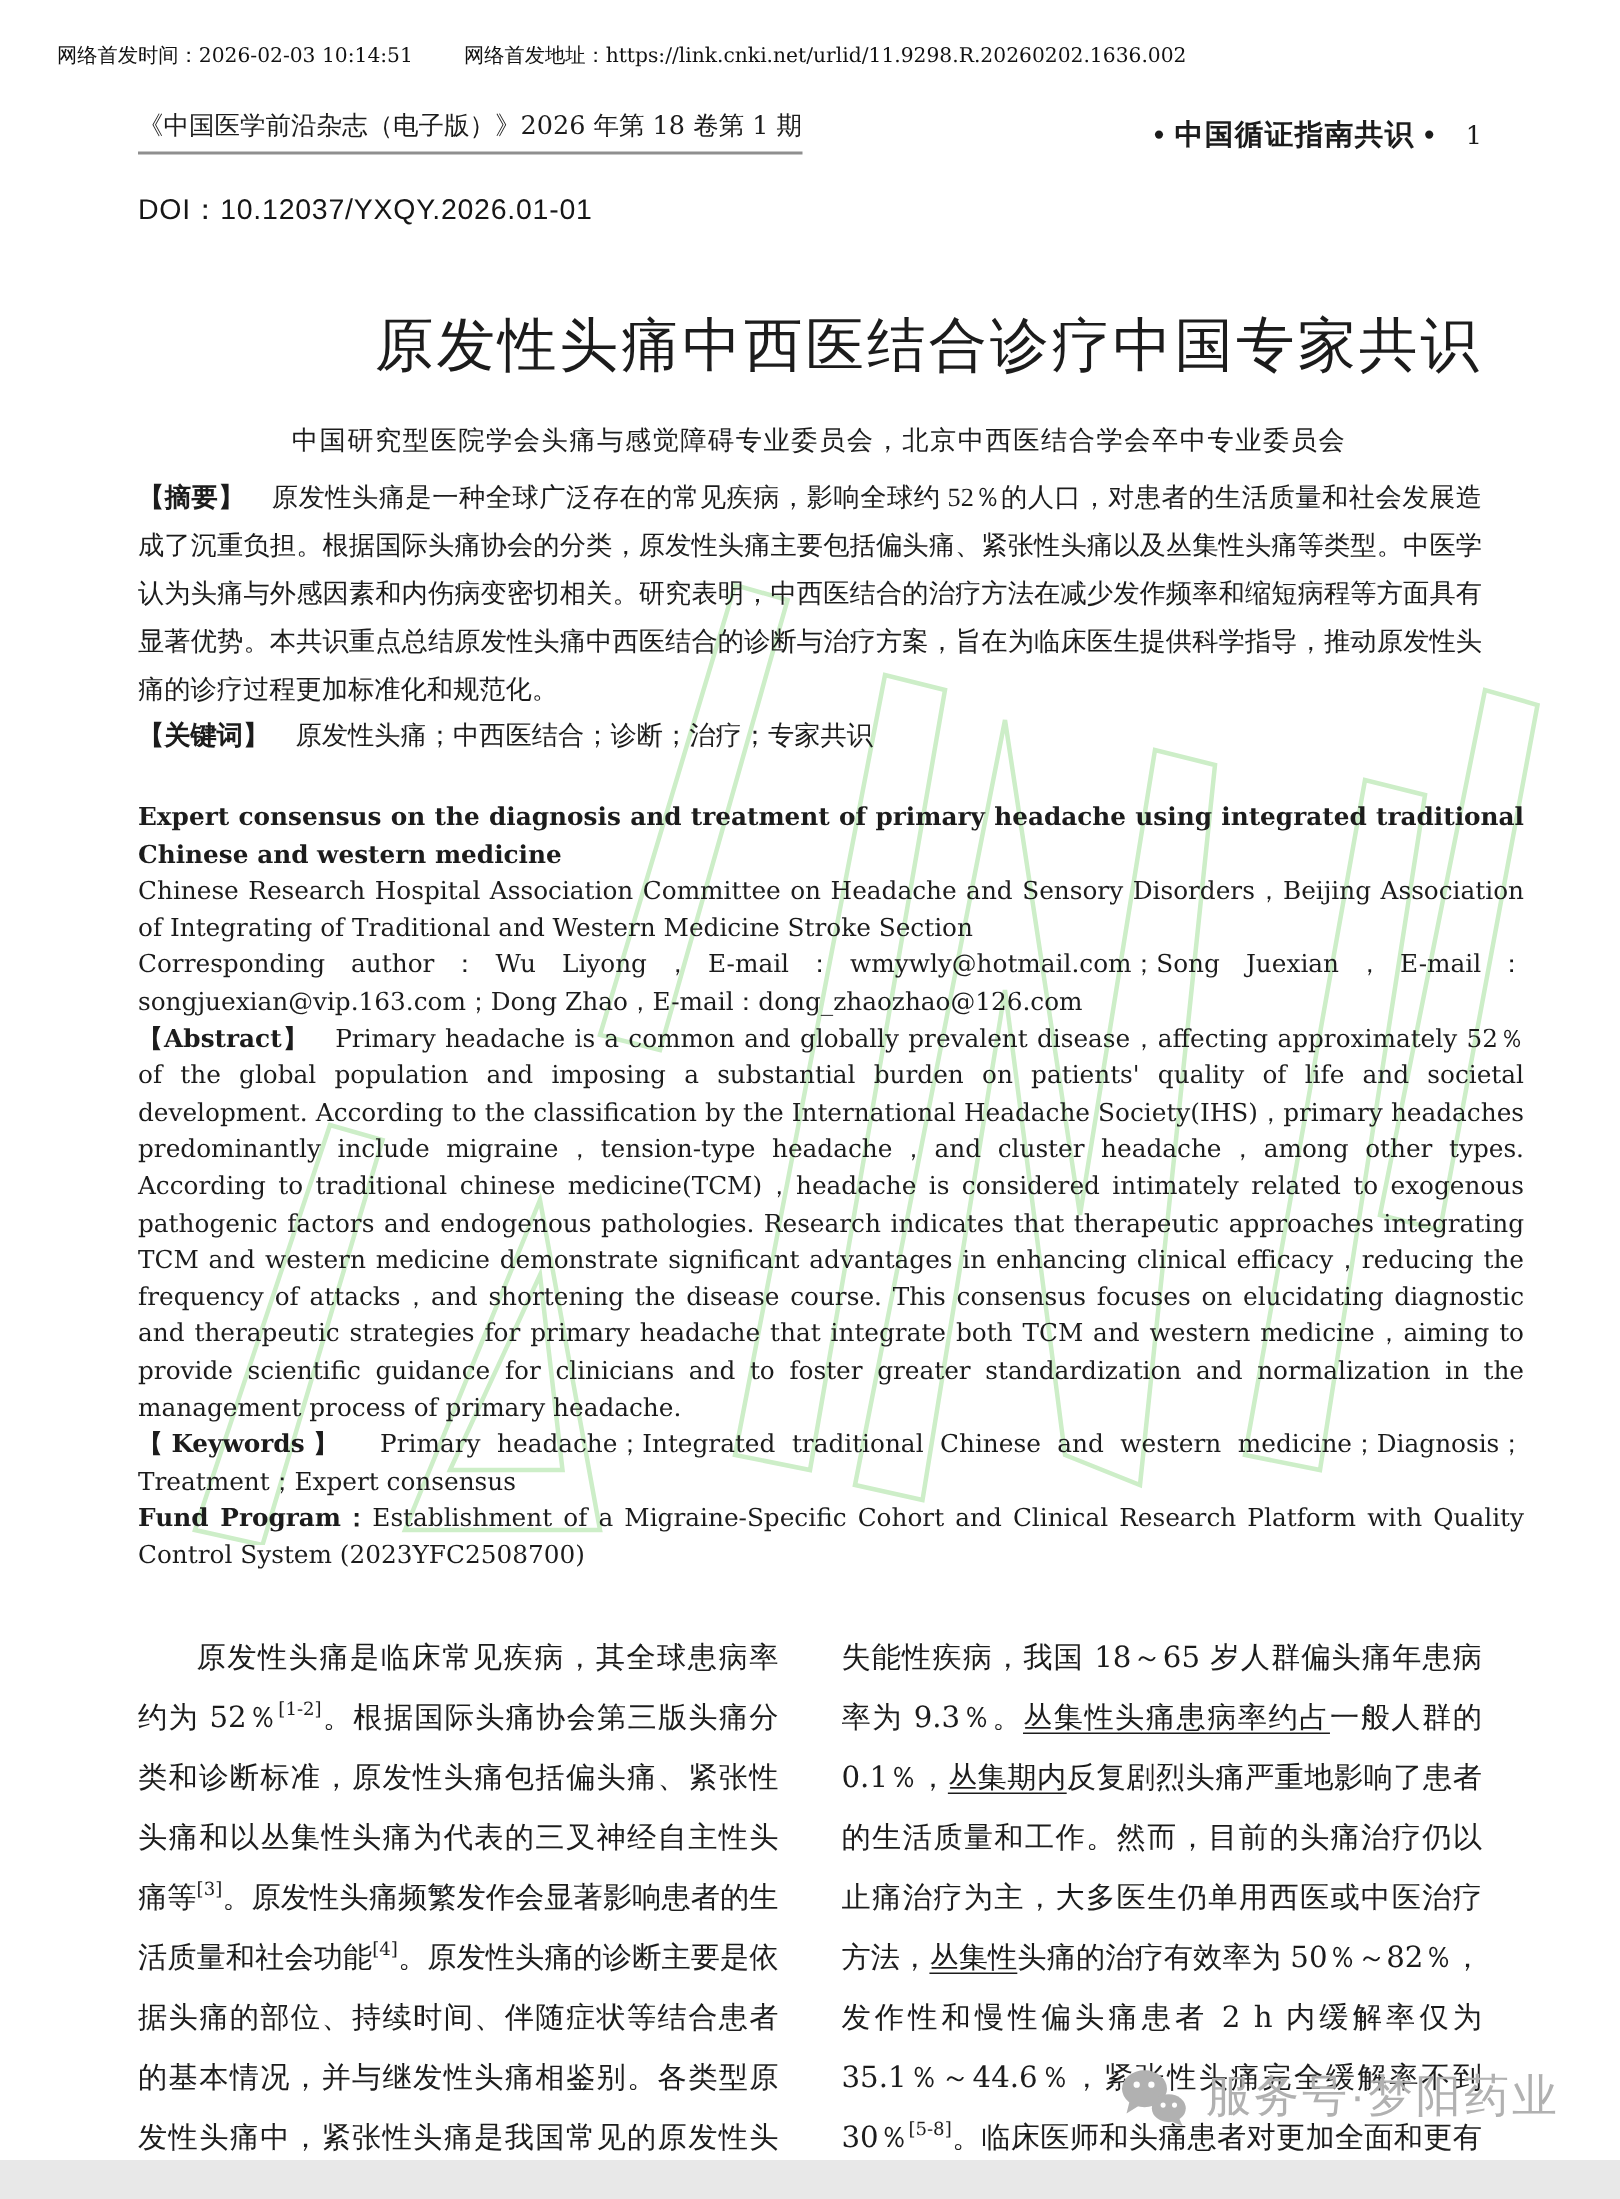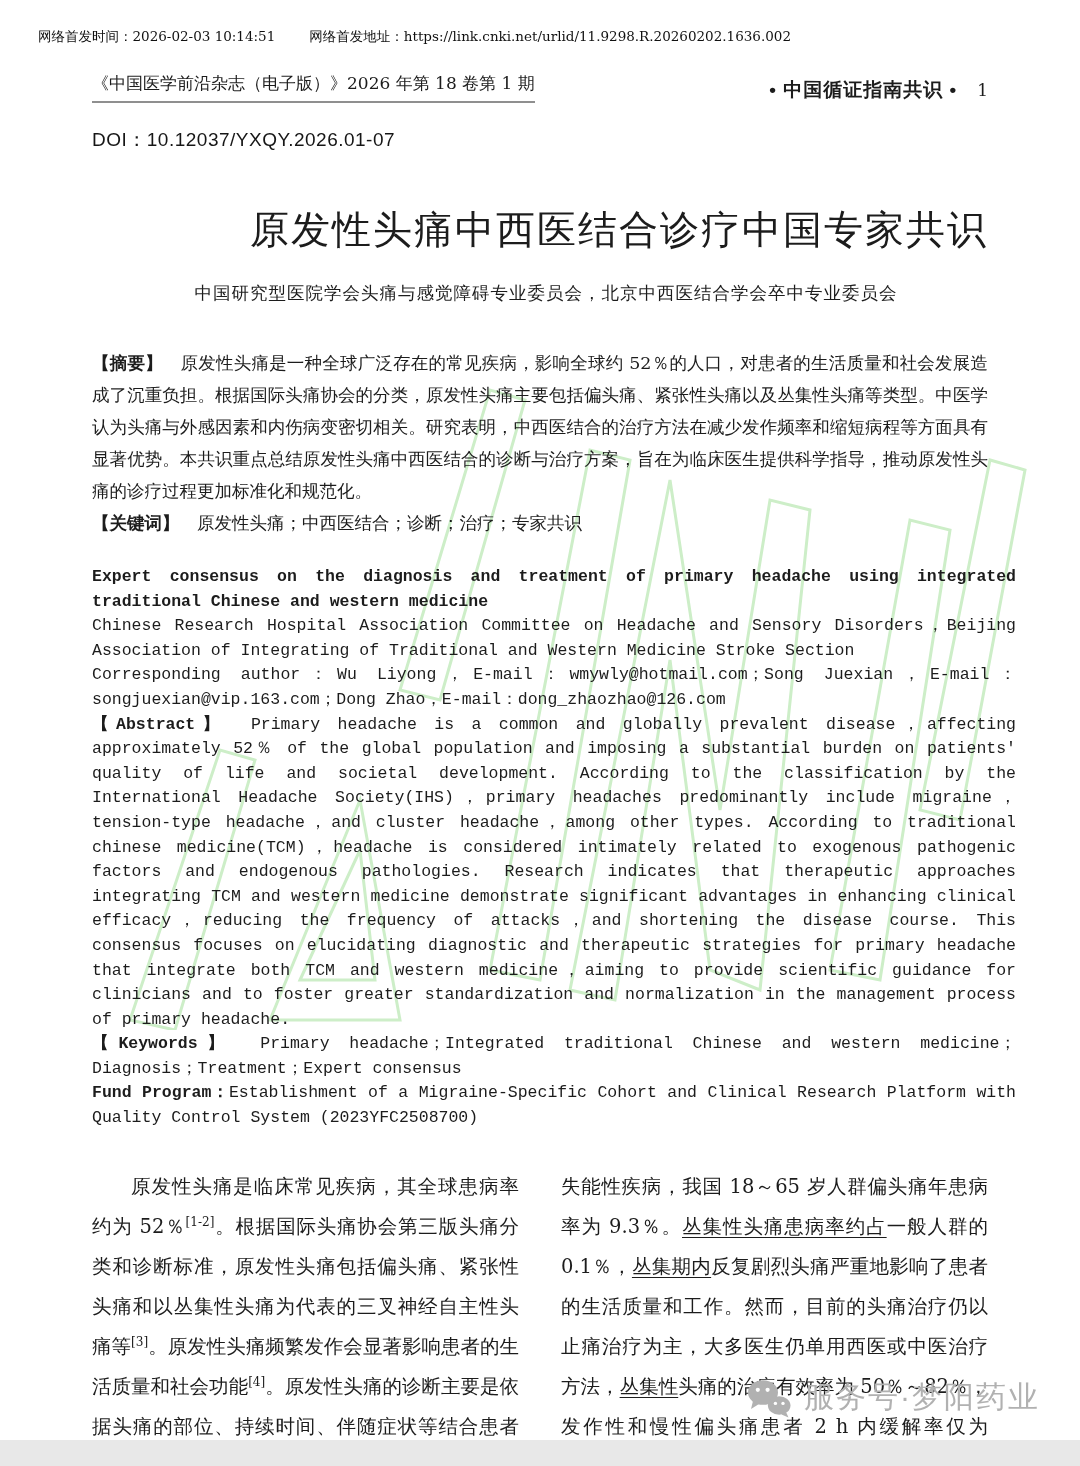--- a/index.html
+++ b/index.html
@@ -53,26 +53,26 @@
   .authors-line{
     margin:24px 92px 0 104px;
     font-size:17.5px;letter-spacing:1px;text-align:center;
   }
 
   .cn-abstract,.cn-keywords{
     margin:0 92px;
     font-size:17.5px;line-height:32px;
     text-align:justify;
   }
-  .cn-abstract{margin-top:42px;}
+  .cn-abstract{margin-top:10px;font-family:Liberation Serif, serif;}
   .label-b{font-weight:bold;}
 
   .en-block{
     margin:26px 64px 0 92px;
-    font-size:16.5px;line-height:24.6px;font-family:Liberation Mono, monospace;
+    font-size:16.5px;line-height:24.6px;
   }
   .en-block p{margin:0;text-align:justify;}
   .en-title{font-weight:bold;}
 
   .columns{
     margin:36px 92px 0 92px;
     display:flex;gap:42px;
   }
   .col{
     flex:1;
@@ -115,21 +115,21 @@
   </div>
 
   <div class="header-row">
     <span class="journal-name">《中国医学前沿杂志（电子版）》2026 年第 18 卷第 1 期</span>
     <span class="header-right">
       <span class="section-label">• 中国循证指南共识 •</span>
       <span class="page-num">1</span>
     </span>
   </div>
 
-  <div class="doi-line">DOI：10.12037/YXQY.2026.01-07</div>
+  <div class="doi-line">DOI：10.12037/YXQY.2026.01-01</div>
 
   <h1 class="article-title">原发性头痛中西医结合诊疗中国专家共识</h1>
 
   <div class="authors-line">中国研究型医院学会头痛与感觉障碍专业委员会，北京中西医结合学会卒中专业委员会</div>
 
   <p class="cn-abstract">
     <span class="label-b">【摘要】</span>　<span>原发性头痛是一种全球广泛存在的常见疾病，影响全球约 52％的人口，对患者的生活质量和社会发展造成了沉重负担。根据国际头痛协会的分类，原发性头痛主要包括偏头痛、紧张性头痛以及丛集性头痛等类型。中医学认为头痛与外感因素和内伤病变密切相关。研究表明，中西医结合的治疗方法在减少发作频率和缩短病程等方面具有显著优势。本共识重点总结原发性头痛中西医结合的诊断与治疗方案，旨在为临床医生提供科学指导，推动原发性头痛的诊疗过程更加标准化和规范化。</span>
   </p>
   <p class="cn-keywords">
     <span class="label-b">【关键词】</span>　<span>原发性头痛；中西医结合；诊断；治疗；专家共识</span>

